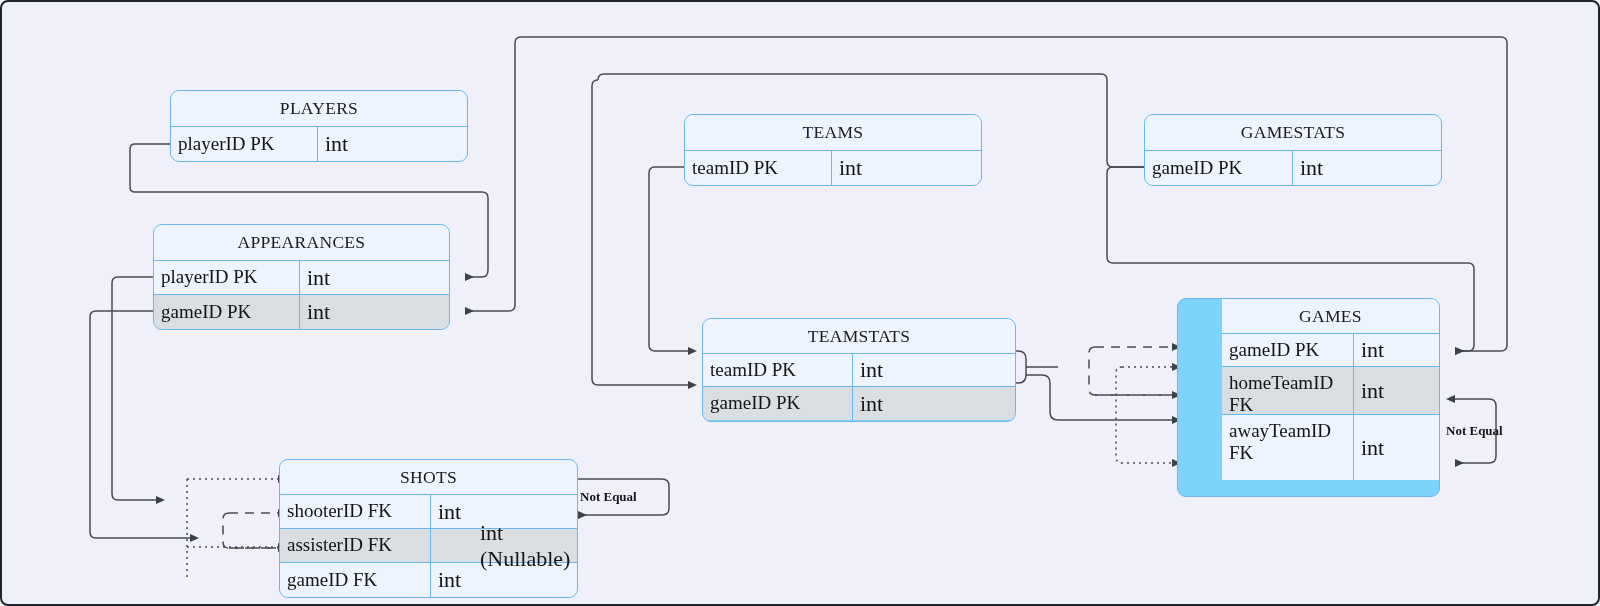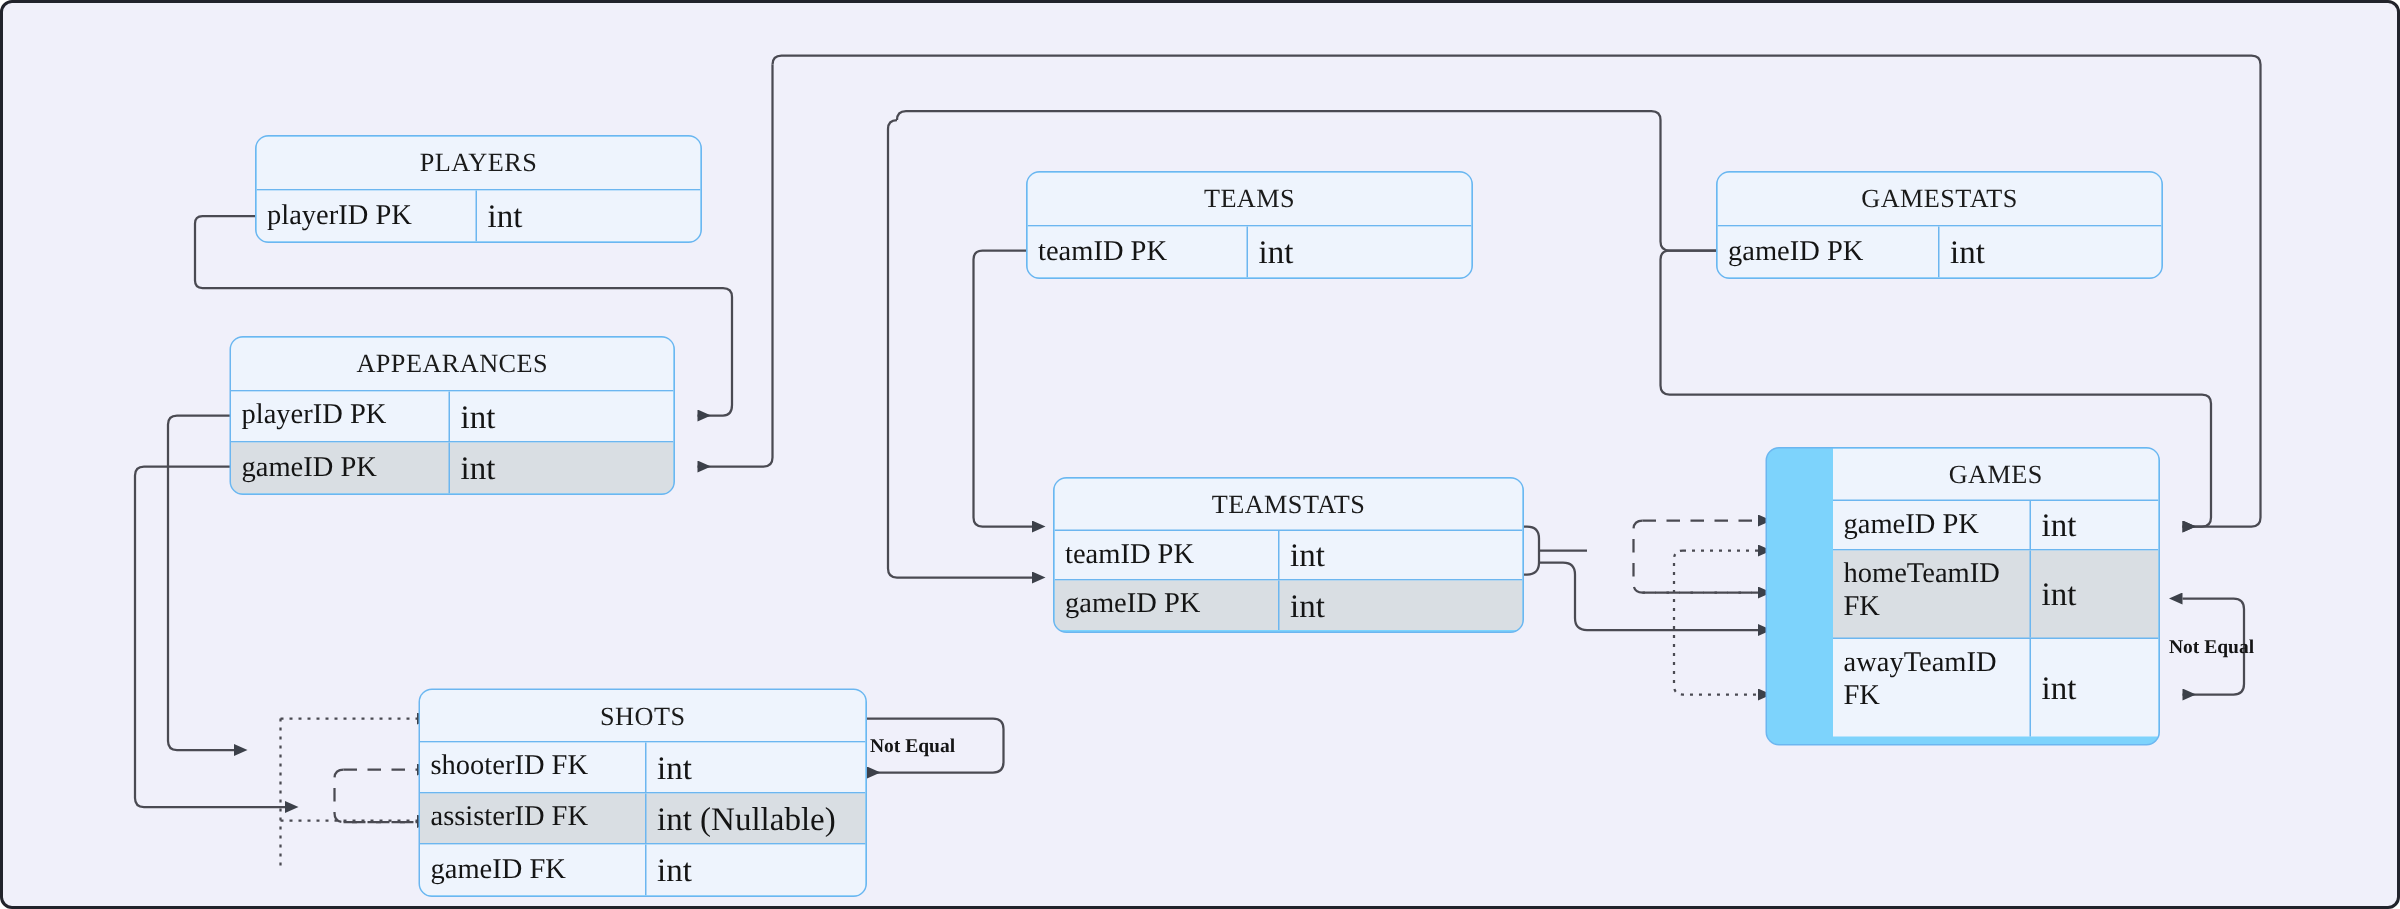--- a/index.html
+++ b/index.html
@@ -160,21 +160,21 @@
       <div class="cell-type">int</div>
     </div>
   </div>
 
   <div class="entity" style="left:277px;top:425px;width:299px;height:139px;margin-top:32px;">
     <div class="ent-title" style="height:35px;">SHOTS</div>
     <div class="ent-row norm" style="height:34px;">
       <div class="cell-name" style="width:151px;">shooterID FK</div>
       <div class="cell-type">int</div>
     </div>
-    <div class="ent-row alt" style="height:34px;">
+    <div class="ent-row alt" style="height:34px;gap:42px;">
       <div class="cell-name" style="width:151px;">assisterID FK</div>
       <div class="cell-type">int (Nullable)</div>
     </div>
     <div class="ent-row norm" style="height:34px;">
       <div class="cell-name" style="width:151px;">gameID FK</div>
       <div class="cell-type">int</div>
     </div>
   </div>
 
   <div class="entity" style="left:682px;top:112px;width:298px;height:72px;">
@@ -204,21 +204,21 @@
       <div class="cell-type">int</div>
     </div>
   </div>
 
   <div class="entity" style="left:1175px;top:296px;width:263px;height:199px;padding-left:44px;">
     <div class="ent-title" style="height:35px;">GAMES</div>
     <div class="ent-row norm" style="height:33px;">
       <div class="cell-name" style="width:132px;">gameID PK</div>
       <div class="cell-type">int</div>
     </div>
-    <div class="ent-row alt" style="height:59px;">
+    <div class="ent-row alt" style="height:48px;">
       <div class="cell-name wrap" style="width:132px;">homeTeamID FK</div>
       <div class="cell-type">int</div>
     </div>
     <div class="ent-row norm" style="height:65px;">
       <div class="cell-name wrap" style="width:132px;">awayTeamID FK</div>
       <div class="cell-type">int</div>
     </div>
   </div>
 
   <div class="nlabel" style="left:578px;top:487px;">Not Equal</div>

